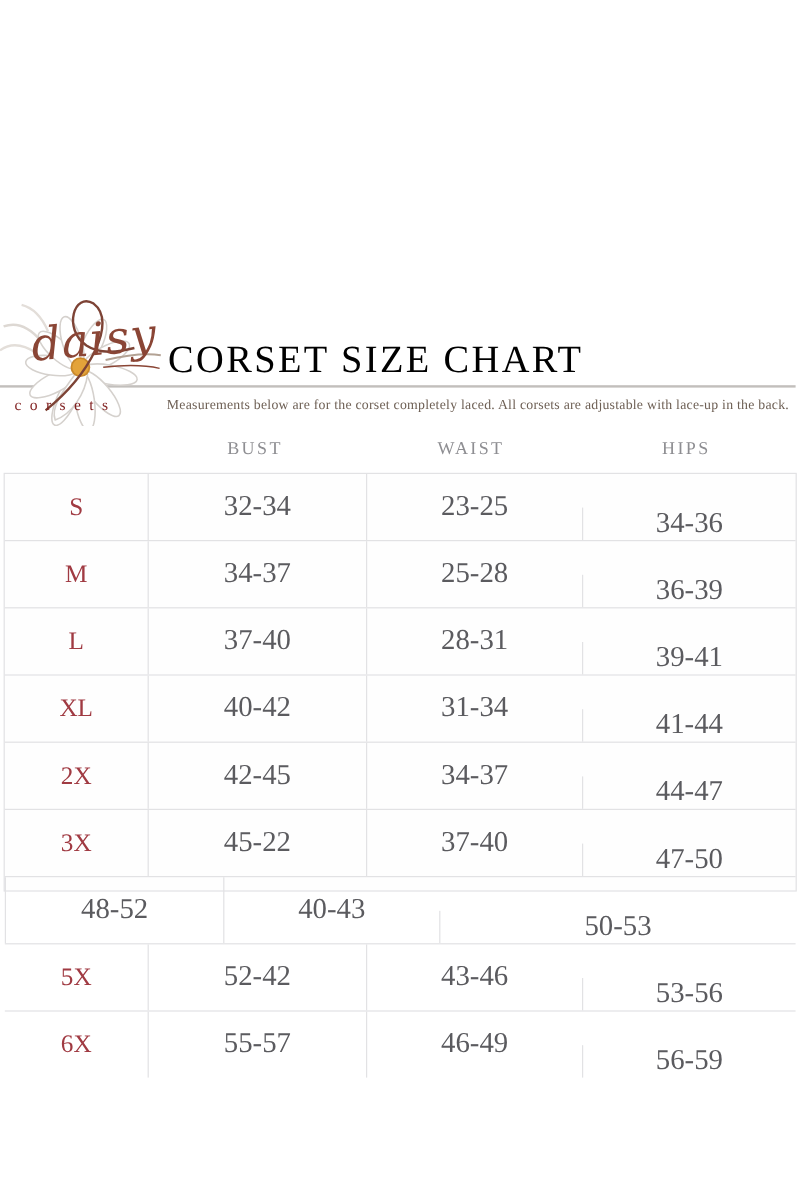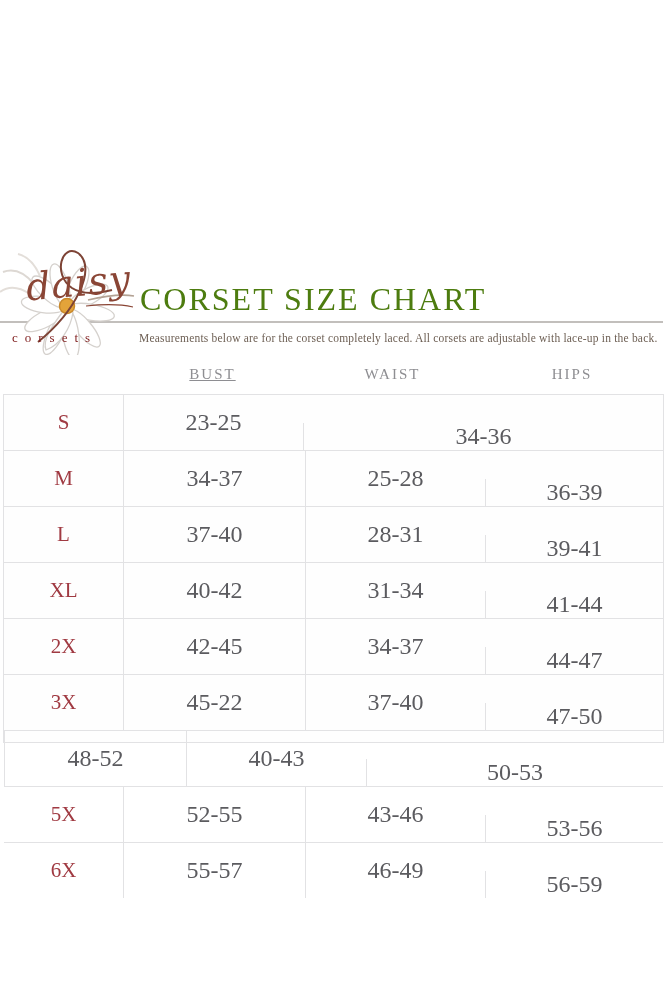--- a/index.html
+++ b/index.html
@@ -22,35 +22,35 @@
     font-style:italic; font-size:38px; line-height:1;
     color:#8a4535; transform:rotate(-5deg); letter-spacing:1px;
   }
   .brand-wordmark {
     position:absolute; left:12px; top:90px;
     font-size:13px; letter-spacing:7px; color:#7f1d1d;
   }
   .page-title {
     position:absolute; left:140px; top:283px;
     font-size:32px; line-height:1; letter-spacing:2px;
-    color:#4d7c0f; white-space:nowrap;
+    color:#000000; white-space:nowrap;
   }
   .subtitle {
     position:absolute; left:139px; top:332px;
     font-size:11.5px; color:#6e6055; white-space:nowrap; letter-spacing:0.2px;
   }
 
   
   .col-headers {
     position:absolute; left:3px; top:366px; width:659px;
     display:flex; color:#8e8e92; font-size:15px; letter-spacing:2px;
   }
   .col-headers .hcell { text-align:center; }
   .hcell.c0 { width:119px; }
-  .hcell.c1 { width:181px;text-decoration:underline; }
+  .hcell.c1 { width:181px; }
   .hcell.c2 { width:179px; }
   .hcell.c3 { width:180px; }
 
   .size-table {
     position:absolute; left:3px; top:394px; width:659px; height:347px;
     border:1px solid #e2e2e4; display:grid; grid-template-rows:repeat(9,1fr);
     background:#fefefe;
   }
   .trow { display:flex; }
   .trow + .trow { border-top:1px solid #e2e2e4; }
@@ -110,20 +110,21 @@
   <div class="col-headers">
     <div class="hcell c0"></div>
     <div class="hcell c1">BUST</div>
     <div class="hcell c2">WAIST</div>
     <div class="hcell c3">HIPS</div>
   </div>
 
   <div class="size-table">
     <div class="trow">
       <div class="tcell size">S</div>
+      <div class="tcell bust">32-34</div>
       <div class="tcell waist">23-25</div>
       <div class="tcell hips">34-36</div>
     </div>
     <div class="trow">
       <div class="tcell size">M</div>
       <div class="tcell bust">34-37</div>
       <div class="tcell waist">25-28</div>
       <div class="tcell hips">36-39</div>
     </div>
     <div class="trow">
@@ -150,21 +151,21 @@
       <div class="tcell waist">37-40</div>
       <div class="tcell hips">47-50</div>
     </div>
     <div class="trow">
       <div class="tcell bust">48-52</div>
       <div class="tcell waist">40-43</div>
       <div class="tcell hips">50-53</div>
     </div>
     <div class="trow">
       <div class="tcell size">5X</div>
-      <div class="tcell bust">52-55</div>
+      <div class="tcell bust">52-42</div>
       <div class="tcell waist">43-46</div>
       <div class="tcell hips">53-56</div>
     </div>
     <div class="trow">
       <div class="tcell size">6X</div>
       <div class="tcell bust">55-57</div>
       <div class="tcell waist">46-49</div>
       <div class="tcell hips">56-59</div>
     </div>
   </div>

